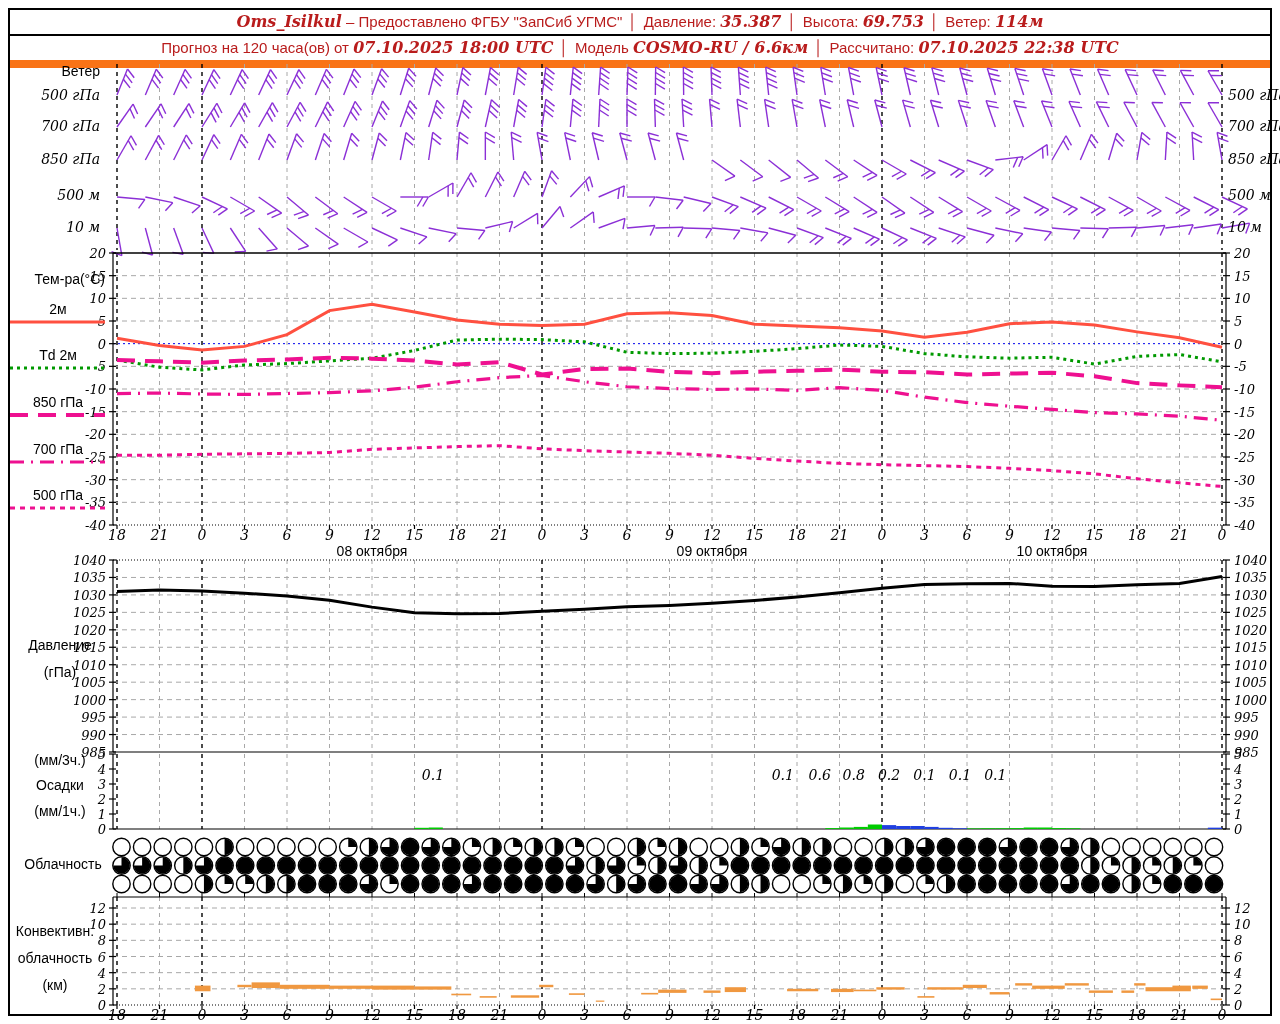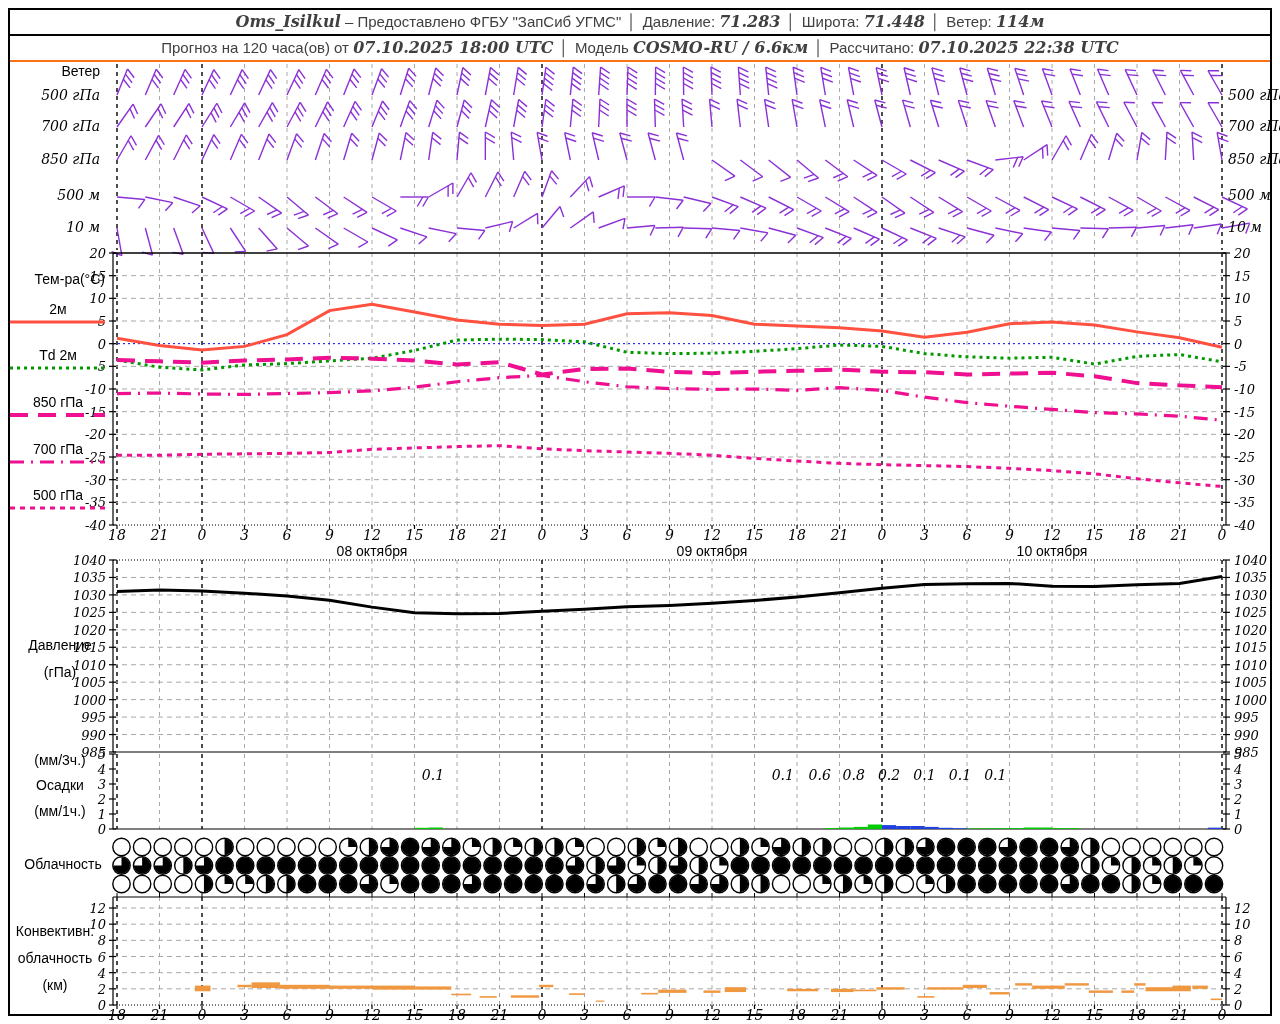--- a/index.html
+++ b/index.html
@@ -1,36 +1,36 @@
 <!DOCTYPE html>
 <html><head>
 <meta charset="utf-8">
 <style>
   html,body{margin:0;padding:0;background:#fff;}
   body{width:1280px;height:1024px;position:relative;font-family:"Liberation Sans",sans-serif;overflow:hidden;}
   #frame{position:absolute;left:8px;top:8px;width:1260px;height:1004px;border:2px solid #000;}
   .hrow{position:absolute;left:10px;width:1260px;text-align:center;background:#fff;}
   #hrow1{top:10px;height:24px;line-height:24px;border-bottom:2px solid #000;}
-  #hrow2{top:36px;height:24px;line-height:24px;border-bottom:2px solid #f97316;}
-  .hrow span{font-size:15px;color:#404040;text-align:right;}
+  #hrow2{top:36px;height:24px;line-height:24px;border-bottom:8px solid #f97316;}
+  .hrow span{font-size:15px;color:#b91c1c;text-align:right;}
   .hrow span.hv{font-family:"DejaVu Serif",serif;font-style:italic;font-weight:bold;font-size:16px;}
   .hrow span.hd{padding:0 6px;font-weight:normal;}
   #plot{position:absolute;left:0;top:0;}
   text{fill:#000;}
   .lbl{font-family:"Liberation Sans",sans-serif;font-size:14px;}
   .num{font-family:"DejaVu Serif",serif;font-style:italic;font-size:13px;}
   .hr{font-family:"DejaVu Serif",serif;font-style:italic;font-size:14px;}
   .date{font-family:"Liberation Sans",sans-serif;font-size:14px;}
   .pl{font-family:"DejaVu Serif",serif;font-style:italic;font-size:14px;}
 </style>
 </head>
 <body>
 
 <div id="frame"></div>
-<div class="hrow" id="hrow1"><span class="hv">Oms_Isilkul</span><span> – Предоставлено ФГБУ "ЗапСиб УГМС"</span><span class="hd">│</span><span>Давление: </span><span class="hv">71.283</span><span class="hd">│</span><span>Широта: </span><span class="hv">71.448</span><span class="hd">│</span><span>Ветер: </span><span class="hv">114м</span></div>
+<div class="hrow" id="hrow1"><span class="hv">Oms_Isilkul</span><span> – Предоставлено ФГБУ "ЗапСиб УГМС"</span><span class="hd">│</span><span>Давление: </span><span class="hv">35.387</span><span class="hd">│</span><span>Высота: </span><span class="hv">69.753</span><span class="hd">│</span><span>Ветер: </span><span class="hv">114м</span></div>
 <div class="hrow" id="hrow2"><span>Прогноз на 120 часа(ов) от </span><span class="hv">07.10.2025 18:00 UTC</span><span class="hd">│</span><span>Модель </span><span class="hv">COSMO-RU / 6.6км</span><span class="hd">│</span><span>Рассчитано: </span><span class="hv">07.10.2025 22:38 UTC</span></div>
 <svg id="plot" width="1280" height="1024">
     <g>
       <line x1="117" y1="64" x2="117" y2="250" stroke="#000000" stroke-width="1.4" stroke-dasharray="4 4"></line>
       <line x1="117" y1="253" x2="117" y2="525" stroke="#000000" stroke-width="1.4" stroke-dasharray="4 4"></line>
       <line x1="117" y1="560" x2="117" y2="752" stroke="#000000" stroke-width="1.4" stroke-dasharray="4 4"></line>
       <line x1="117" y1="754" x2="117" y2="829" stroke="#000000" stroke-width="1.4" stroke-dasharray="4 4"></line>
       <line x1="117" y1="897" x2="117" y2="1005" stroke="#000000" stroke-width="1.4" stroke-dasharray="4 4"></line>
       <line x1="159.5" y1="64" x2="159.5" y2="250" stroke="#A8A8A8" stroke-width="1" stroke-dasharray="4 4"></line>
       <line x1="159.5" y1="253" x2="159.5" y2="525" stroke="#A8A8A8" stroke-width="1" stroke-dasharray="4 4"></line>

